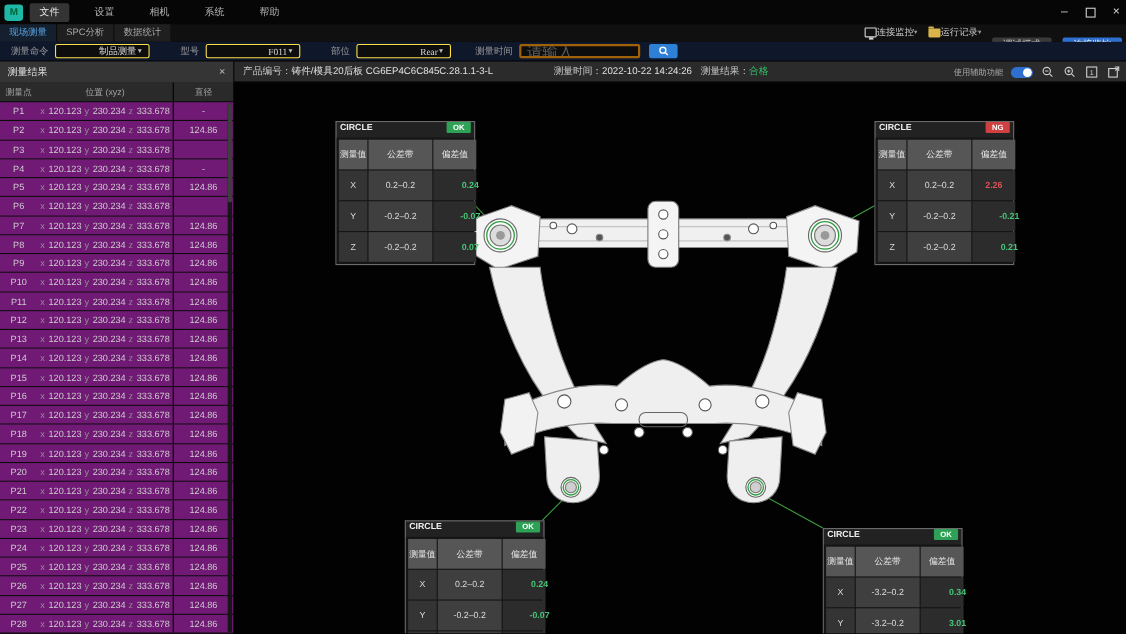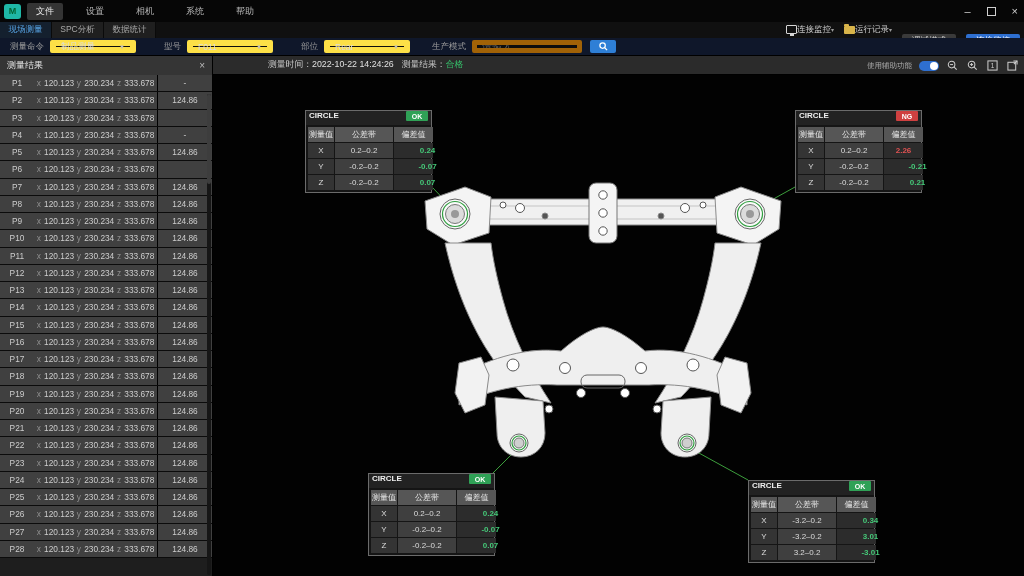--- a/index.html
+++ b/index.html
@@ -31,42 +31,42 @@
   .icon-folder:before{content:"";position:absolute;left:0;top:-2px;width:5px;height:2px;background:#d8b44a;border-radius:1px 1px 0 0;}
   .caret{font-size:6px;color:#9a9a9a;}
   .mode-btn{height:14px;padding:0 10px;display:flex;align-items:center;font-size:8.5px;border-radius:2px;margin-top:22px;}
   .mode-btn.debug{background:#3a3a3a;color:#cfcfcf;}
   .mode-btn.prod{background:#2e6fd0;color:#fff;}
 
   
   .toolbar{position:absolute;left:0;top:38px;width:1024px;height:18px;background:#0f172a;
     display:flex;align-items:center;font-size:8.5px;color:#9a9a9a;border-bottom:1px solid #000;}
   .tb-label{margin:0 6px 0 10px;white-space:nowrap;}
-  .dropdown{width:86px;height:13px;background:#0d0d0d;border:6px solid #fde047;border-radius:2px;
-    display:flex;align-items:center;justify-content:space-between;padding:0 5px;color:#ddd;}
+  .dropdown{width:86px;height:13px;background:#0d0d0d;border:1px solid #fde047;border-radius:2px;
+    display:flex;align-items:center;justify-content:flex-end;padding:0 5px;color:#ddd;font-family:Liberation Serif, serif;}
   .dropdown .caret{color:#bbb;}
-  .tb-input{width:110px;height:13px;background:#0d0d0d;border:5px solid #a16207;border-radius:2px;
-    color:#ddd;font-size:10px;padding:0 5px;outline:none;}
+  .tb-input{width:110px;height:13px;background:#0d0d0d;border:2px solid #a16207;border-radius:2px;
+    color:#ddd;font-size:14px;padding:0 5px;outline:none;}
   .tb-input::placeholder{color:#5d5d5d;}
   .search-btn{width:26px;height:13px;background:#2e7fd6;border-radius:2px;margin-left:8px;
     display:flex;align-items:center;justify-content:center;}
 
   
   .left-panel{position:absolute;left:0;top:56px;width:213px;height:520px;background:#1e1e1e;border-right:1px solid #000;}
   .lp-title{height:19px;background:#353535;display:flex;align-items:center;justify-content:space-between;
     padding:0 7px;font-size:9px;color:#e3e3e3;}
   .lp-close{color:#bbb;font-size:10px;cursor:default;}
   .lp-header{height:18px;display:flex;background:#2a2a2a;border-bottom:1px solid #0a0a0a;
     font-size:8px;color:#a5a5a5;align-items:center;}
   .c-p{width:34px;text-align:center;flex:none;}
   .c-xyz{flex:1;text-align:center;display:flex;justify-content:space-evenly;align-items:center;}
   .c-val{width:55px;flex:none;text-align:center;border-left:1px solid #000;align-self:stretch;
     display:flex;align-items:center;justify-content:center;}
   .mrow{height:17.25px;display:flex;align-items:center;border-bottom:1px solid #0b0b0b;
-    font-size:8.3px;color:#cdcdcd;background:#404040;}
+    font-size:8.3px;color:#cdcdcd;background:#701a75;}
   .mrow .c-xyz span{white-space:nowrap;}
   .mrow i{font-style:normal;color:#8f8f8f;margin-right:1px;}
   .lp-scroll{position:absolute;right:1px;top:38px;width:4px;height:481px;background:#161616;border-radius:2px;}
   .lp-thumb{position:absolute;left:0;top:0;width:4px;height:90px;background:#3d3d3d;border-radius:2px;}
 
   
   .status-strip{position:absolute;left:213px;top:56px;width:811px;height:19px;background:#2b2b2b;
     display:flex;align-items:center;font-size:8.8px;color:#c9c9c9;border-bottom:1px solid #000;}
   .ss-seg{margin-left:8px;white-space:nowrap;}
   .ss-seg b{font-weight:normal;color:#e0e0e0;}
@@ -83,21 +83,21 @@
   .copyright{position:absolute;right:16px;bottom:10px;font-size:19px;color:#d6d6d6;letter-spacing:.3px;z-index:5;}
 
   
   .callout{position:absolute;width:127px;background:rgba(36,36,36,.94);border:1px solid #6b6b6b;z-index:4;font-size:8px;}
   .co-title{height:14px;display:flex;justify-content:space-between;padding:0 3px;color:#efefef;font-weight:bold;font-size:8px;}
   .co-badge{width:22px;height:10px;border-radius:1px;display:flex;align-items:center;justify-content:center;
     color:#fff;font-size:7px;font-weight:bold;}
   .co-badge.ok{background:#2fa156;}
   .co-badge.ng{background:#cf4040;}
   .co-grid{display:grid;grid-template-columns:26px 58px 39px;gap:1px;background:#151515;padding:2px;}
-  .co-cell{background:#3f3f3f;color:#dcdcdc;display:flex;align-items:center;justify-content:center;height:15px;}
+  .co-cell{background:#3f3f3f;color:#dcdcdc;display:flex;align-items:center;justify-content:center;height:27px;}
   .co-cell.hdr{background:#565656;color:#e8e8e8;}
   .co-cell.axis{background:#343434;}
   .co-cell.dev{background:#2c2c2c;font-weight:bold;}
   .co-cell.dev.ok{color:#45c878;padding-left:28px;}
   .co-cell.dev.ng{color:#e05252;}
   .callout.pos-tl{left:92px;top:35px;}
   .callout.pos-tr{left:582px;top:35px;}
   .callout.pos-bl{left:155px;top:398px;}
   .callout.pos-br{left:535px;top:405px;}
 </style>
@@ -151,35 +151,40 @@
     <span class="tb-label" style="margin-left:28px;">型号</span>
     <div class="dropdown">
       <span>F011</span>
       <span class="caret">▼</span>
     </div>
     <span class="tb-label" style="margin-left:28px;">部位</span>
     <div class="dropdown">
       <span>Rear</span>
       <span class="caret">▼</span>
     </div>
-    <span class="tb-label" style="margin-left:22px;">生产模式</span>
+    <span class="tb-label" style="margin-left:22px;">测量时间</span>
     <input class="tb-input" placeholder="请输入" style="">
     <div class="search-btn">
       <svg width="9" height="9" viewBox="0 0 10 10">
         <circle cx="4" cy="4" r="3" fill="none" stroke="#fff" stroke-width="1.4"></circle>
         <line x1="6.4" y1="6.4" x2="9" y2="9" stroke="#fff" stroke-width="1.4"></line>
       </svg>
     </div>
   </div>
 
   <div class="left-panel">
     <div class="lp-title">
       <span>测量结果</span>
       <span class="lp-close">×</span>
     </div>
+    <div class="lp-header">
+      <span class="c-p">测量点</span>
+      <span class="c-xyz">位置 (xyz)</span>
+      <span class="c-val">直径</span>
+    </div>
     <div id="rows-container">
         <div class="mrow">
           <div class="c-p">P1</div>
           <div class="c-xyz">
             <span><i>x</i> 120.123</span>
             <span><i>y</i> 230.234</span>
             <span><i>z</i> 333.678</span>
           </div>
           <div class="c-val">-</div>
         </div>
@@ -426,20 +431,23 @@
           </div>
           <div class="c-val">124.86</div>
         </div>
       </div>
     <div class="lp-scroll">
         <div class="lp-thumb"></div>
       </div>
   </div>
 
   <div class="status-strip">
+    <span class="ss-seg">
+      <span>产品编号：</span><b>铸件/模具20后板 CG6EP4C6C845C.28.1.1-3-L</b>
+    </span>
     <span class="ss-seg" style="margin-left:55px;">
       <span>测量时间：</span><b>2022-10-22 14:24:26</b>
     </span>
     <span class="ss-seg ss-result" style="">
       <span>测量结果：</span><b>合格</b>
     </span>
     <div class="ss-right">
       <span class="assist-label">使用辅助功能</span>
       <span class="toggle"></span>
       <span class="hdr-icon">

